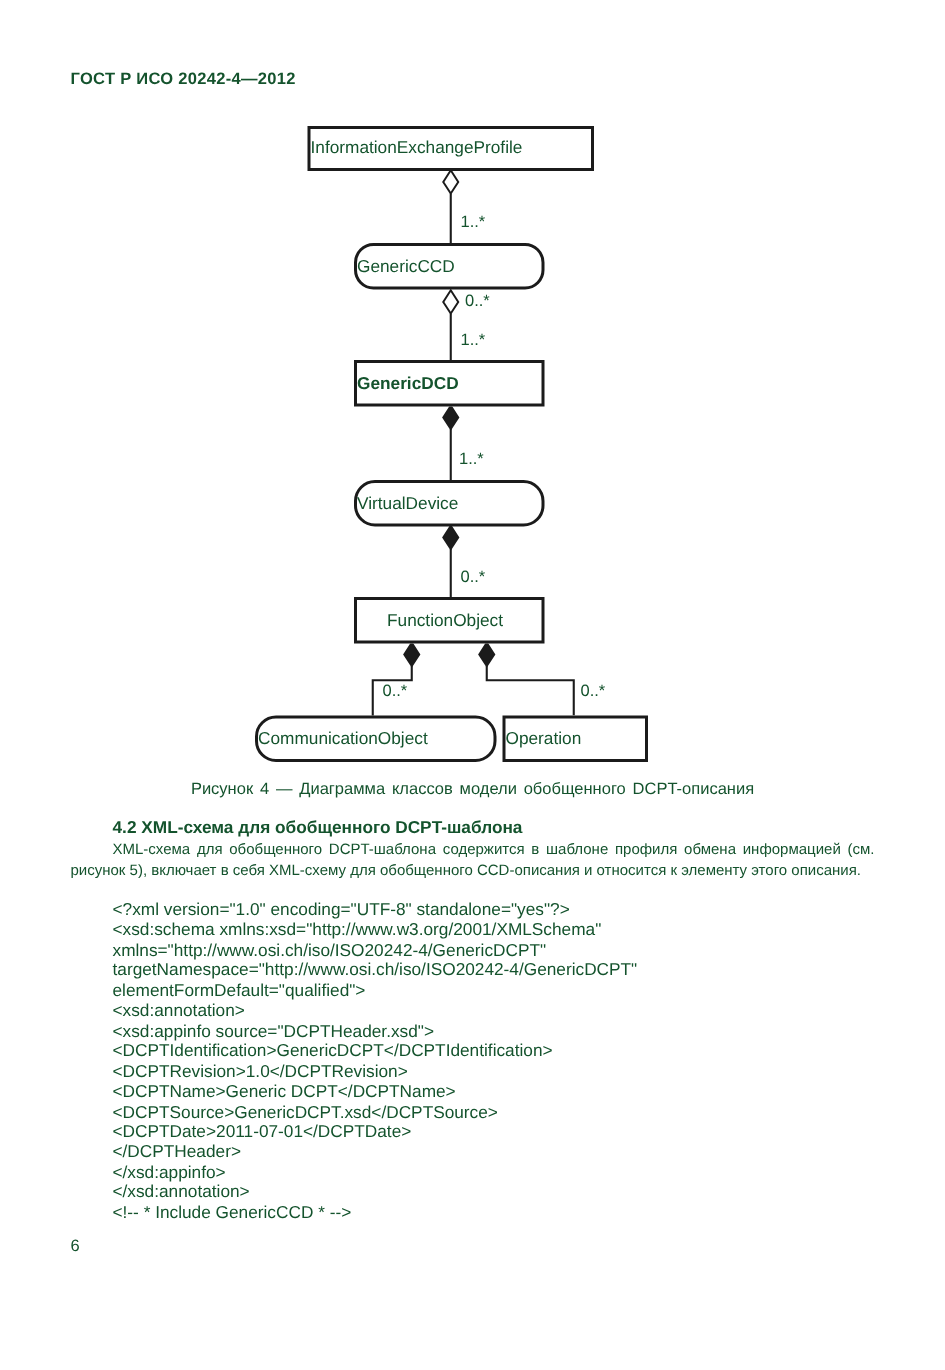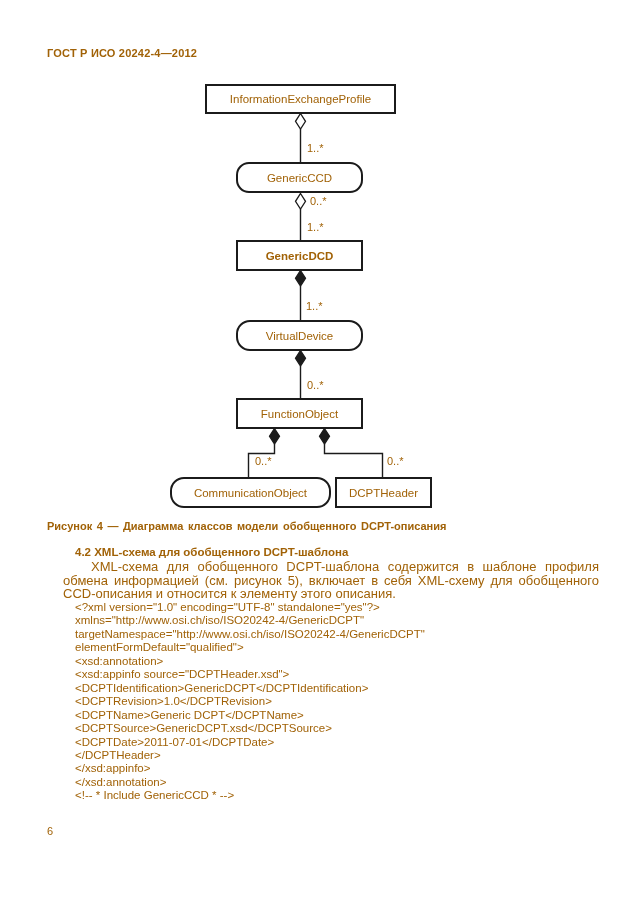--- a/index.html
+++ b/index.html
@@ -5,63 +5,63 @@
   * { margin: 0; padding: 0; box-sizing: border-box; }
   html, body { background: #e9e9e9; }
   body {
     width: 630px; height: 913px;
     font-family: "Liberation Sans", sans-serif;
   }
   .page {
     position: relative;
     width: 630px; height: 913px;
     background: #ffffff;
-    color: #a16207;
+    color: #14532d;
     overflow: hidden;
   }
   .doc-header {
     position: absolute; left: 47px; top: 47px;
     font-size: 11px; font-weight: bold; letter-spacing: 0.2px;
   }
   .diagram-svg { position: absolute; left: 0; top: 0; }
   .node {
     position: absolute;
     border: 2px solid #1b1b1b;
     background: #ffffff;
-    display: flex; align-items: center; justify-content: center;
+    display: flex; align-items: center; 
     font-size: 11.5px;
     white-space: nowrap;
   }
   .node-iep   { left: 205px; top: 84px;  width: 191px; height: 30px; }
   .node-ccd   { left: 236px; top: 162px; width: 127px; height: 31px; border-radius: 13px; }
   .node-dcd   { left: 236px; top: 240px; width: 127px; height: 31px; font-weight: bold; }
   .node-vd    { left: 236px; top: 320px; width: 127px; height: 31px; border-radius: 14px; }
-  .node-fo    { left: 236px; top: 398px; width: 127px; height: 31px; }
+  .node-fo    { left: 236px; top: 398px; width: 127px; height: 31px; padding-left: 20px; }
   .node-co    { left: 170px; top: 477px; width: 161px; height: 31px; border-radius: 14px; }
   .node-op    { left: 335px; top: 477px; width: 97px;  height: 31px; }
   .mult { position: absolute; font-size: 11px; white-space: nowrap; }
   .mult-1 { left: 307px; top: 142px; }
   .mult-2 { left: 310px; top: 195px; }
   .mult-3 { left: 307px; top: 221px; }
   .mult-4 { left: 306px; top: 300px; }
   .mult-5 { left: 307px; top: 379px; }
   .mult-6 { left: 255px; top: 455px; }
   .mult-7 { left: 387px; top: 455px; }
   .caption {
     position: absolute; left: 47px; top: 520px; width: 536px;
-    text-align: left; font-size: 11px; word-spacing: 1.5px; font-weight: bold;
+    text-align: center; font-size: 11px; word-spacing: 1.5px;
   }
   .heading {
     position: absolute; left: 47px; top: 546px; width: 536px;
     font-size: 11.5px; font-weight: bold; text-indent: 28px;
   }
   .para {
     position: absolute; left: 47px; top: 560px; width: 536px;
-    font-size: 13px; line-height: 13.6px;
-    text-align: justify; text-indent: 28px; margin-left: 16px;
+    font-size: 10px; line-height: 13.6px;
+    text-align: justify; text-indent: 28px;
   }
   .code {
     position: absolute; left: 75px; top: 601px; width: 500px;
     font-size: 11.5px; line-height: 13.45px;
   }
   .code-line { white-space: pre; }
   .page-number {
     position: absolute; left: 47px; top: 825px; font-size: 11px;
   }
 </style>
@@ -103,39 +103,40 @@
   <div class="node node-vd">
     <span>VirtualDevice</span>
   </div>
   <div class="node node-fo">
     <span>FunctionObject</span>
   </div>
   <div class="node node-co">
     <span>CommunicationObject</span>
   </div>
   <div class="node node-op">
-    <span>DCPTHeader</span>
+    <span>Operation</span>
   </div>
 
   <span class="mult mult-1">1..*</span>
   <span class="mult mult-2">0..*</span>
   <span class="mult mult-3">1..*</span>
   <span class="mult mult-4">1..*</span>
   <span class="mult mult-5">0..*</span>
   <span class="mult mult-6">0..*</span>
   <span class="mult mult-7">0..*</span>
 
   <div class="caption">Рисунок 4 — Диаграмма классов модели обобщенного DCPT-описания</div>
 
   <div class="heading">4.2 XML-схема для обобщенного DCPT-шаблона</div>
 
   <div class="para">XML-схема для обобщенного DCPT-шаблона содержится в шаблоне профиля обмена информацией (см. рисунок 5), включает в себя XML-схему для обобщенного CCD-описания и относится к элементу этого описания.</div>
 
   <div class="code">
     <div class="code-line">&lt;?xml version="1.0" encoding="UTF-8" standalone="yes"?&gt;</div>
+    <div class="code-line">&lt;xsd:schema xmlns:xsd="http://www.w3.org/2001/XMLSchema"</div>
     <div class="code-line">xmlns="http://www.osi.ch/iso/ISO20242-4/GenericDCPT"</div>
     <div class="code-line">targetNamespace="http://www.osi.ch/iso/ISO20242-4/GenericDCPT"</div>
     <div class="code-line">elementFormDefault="qualified"&gt;</div>
     <div class="code-line">&lt;xsd:annotation&gt;</div>
     <div class="code-line">&lt;xsd:appinfo source="DCPTHeader.xsd"&gt;</div>
     <div class="code-line">&lt;DCPTIdentification&gt;GenericDCPT&lt;/DCPTIdentification&gt;</div>
     <div class="code-line">&lt;DCPTRevision&gt;1.0&lt;/DCPTRevision&gt;</div>
     <div class="code-line">&lt;DCPTName&gt;Generic DCPT&lt;/DCPTName&gt;</div>
     <div class="code-line">&lt;DCPTSource&gt;GenericDCPT.xsd&lt;/DCPTSource&gt;</div>
     <div class="code-line">&lt;DCPTDate&gt;2011-07-01&lt;/DCPTDate&gt;</div>

